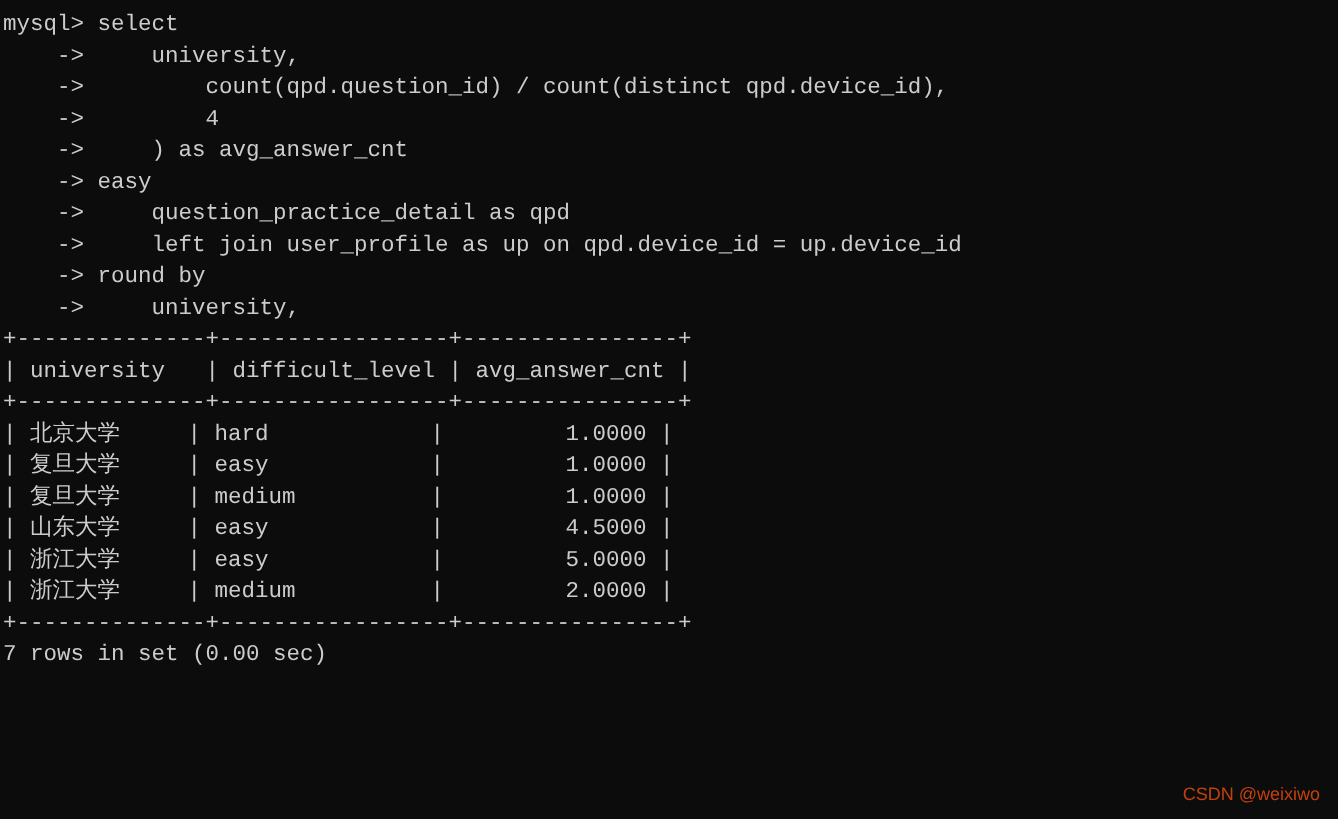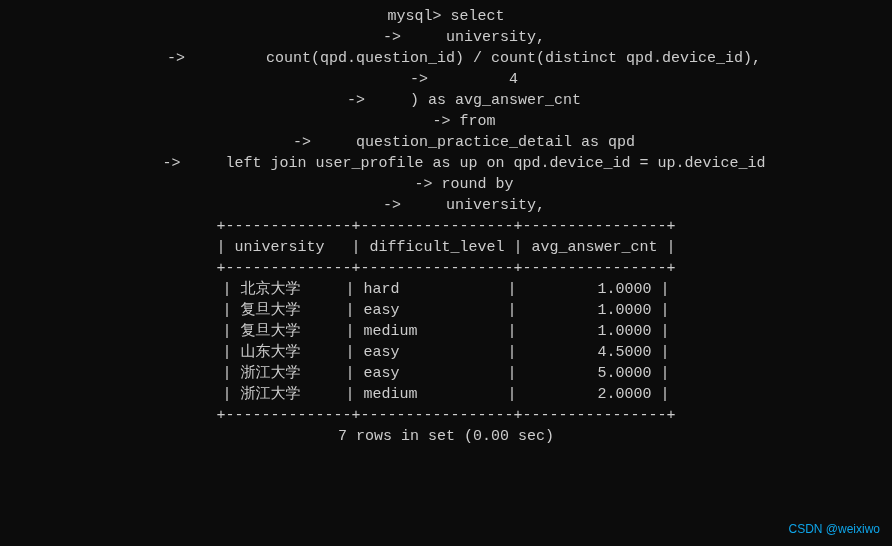--- a/index.html
+++ b/index.html
@@ -14,41 +14,40 @@
       font-size: 15px;
       line-height: 1.4;
       padding: 6px 2px;
       width: 892px;
       height: 546px;
       overflow: hidden;
       position: relative;
     }
     .line {
       white-space: pre;
-      text-align: center;
     }
     .watermark {
       position: absolute;
       bottom: 8px;
       right: 12px;
-      color: #0ea5e9;
+      color: #c2410c;
       font-size: 12px;
       font-family: sans-serif;
     }
   </style>
 </head>
 <body>
 
 <div>
   <div class="line"><span>mysql&gt;</span><span> select</span></div>
   <div class="line"><span>    -&gt;</span><span>     university,</span></div>
   <div class="line"><span>    -&gt;</span><span>         count(qpd.question_id) / count(distinct qpd.device_id),</span></div>
   <div class="line"><span>    -&gt;</span><span>         4</span></div>
   <div class="line"><span>    -&gt;</span><span>     ) as avg_answer_cnt</span></div>
-  <div class="line"><span>    -&gt;</span><span> from</span></div>
+  <div class="line"><span>    -&gt;</span><span> easy</span></div>
   <div class="line"><span>    -&gt;</span><span>     question_practice_detail as qpd</span></div>
   <div class="line"><span>    -&gt;</span><span>     left join user_profile as up on qpd.device_id = up.device_id</span></div>
   <div class="line"><span>    -&gt;</span><span> round by</span></div>
   <div class="line"><span>    -&gt;</span><span>     university,</span></div>
   <div class="line">+--------------+-----------------+----------------+</div>
   <div class="line">| university   | difficult_level | avg_answer_cnt |</div>
   <div class="line">+--------------+-----------------+----------------+</div>
   <div class="line">| 北京大学     | hard            |         1.0000 |</div>
   <div class="line">| 复旦大学     | easy            |         1.0000 |</div>
   <div class="line">| 复旦大学     | medium          |         1.0000 |</div>

